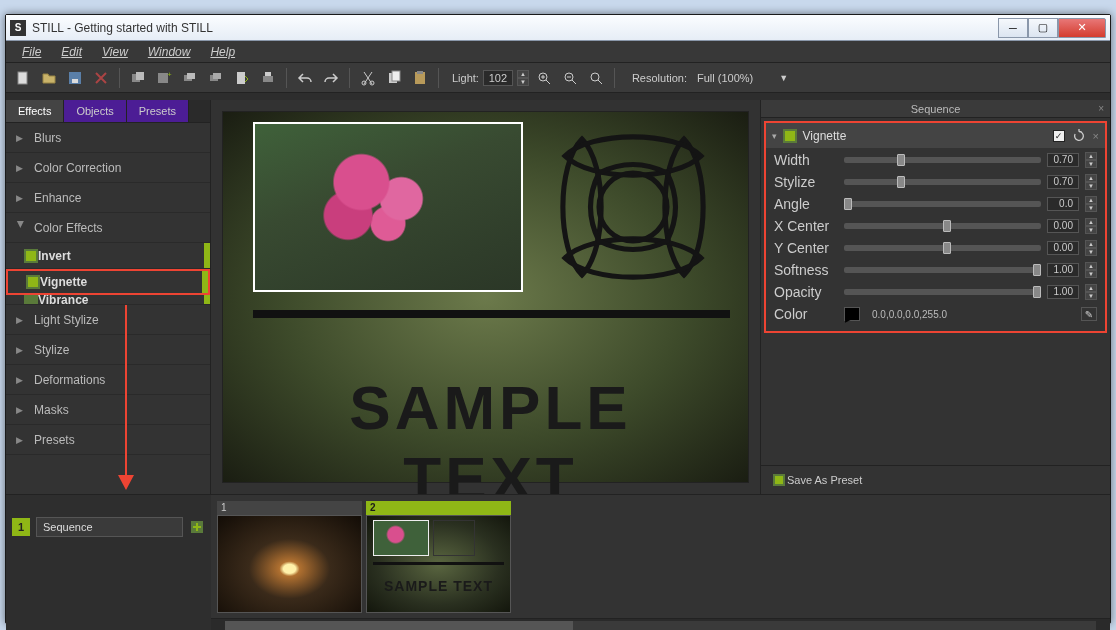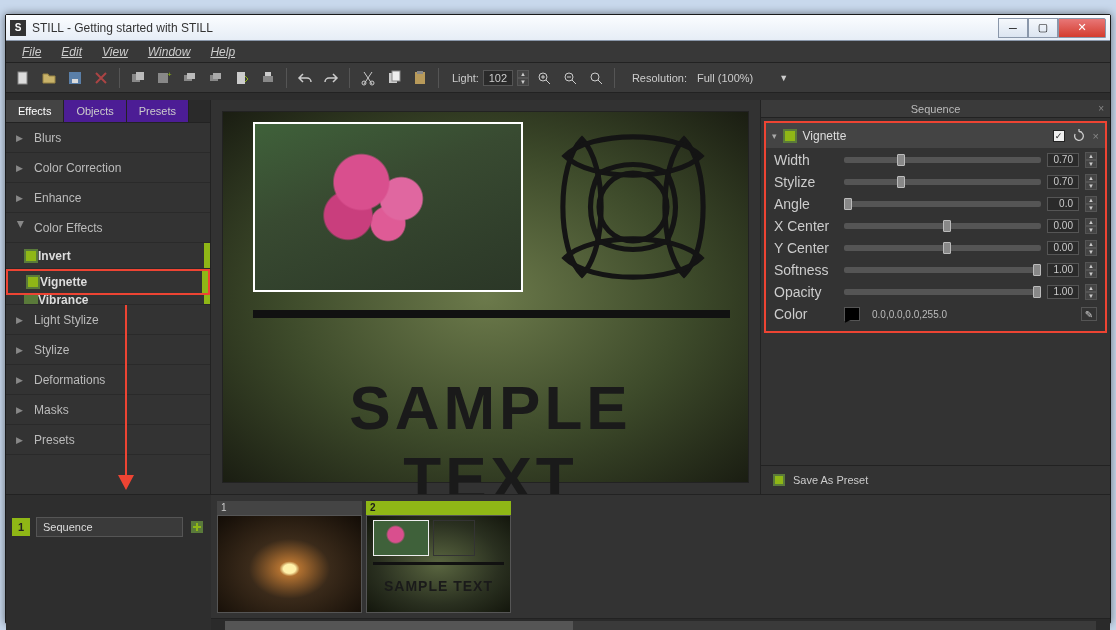--- a/index.html
+++ b/index.html
@@ -66,21 +66,21 @@
 .ctl-hdr .reload { width: 16px; height: 16px; display:flex; align-items:center; justify-content:center; }
 .ctl-hdr .x { color: #888; font-size: 11px; }
 .param-row { display: flex; align-items: center; height: 22px; padding: 0 8px; gap: 6px; }
 .param-lbl { width: 64px; color: #ccc; font-size: 14px; }
 .slider { flex: 1; height: 6px; background: #555; border-radius: 2px; position: relative; }
 .slider .thumb { position: absolute; top: -3px; width: 8px; height: 12px; background: #888; border: 1px solid #bbb; border-radius: 1px; }
 .param-val { width: 32px; height: 14px; background: #2a2a2a; border: 1px solid #555; color: #ccc; font-size: 10px; text-align: right; line-height: 12px; padding-right: 5px; }
 .color-row .swatch { width: 16px; height: 14px; background: #000; border: 1px solid #555; margin-right: 6px; }
 .color-row .cval { flex: 1; color: #bbb; font-size: 10px; }
 .color-row .picker { width: 16px; height: 14px; border: 1px solid #555; display:flex;align-items:center;justify-content:center; color:#ccc; font-size:10px; }
-.save-preset { display: flex; align-items: center; gap: 6px; color: #ccc; font-size: 11px; padding: 6px 10px; margin-top: auto; border-top: 1px solid #222; }
+.save-preset { display: flex; align-items: center; gap: 0; color: #ccc; font-size: 11px; padding: 6px 10px; margin-top: auto; border-top: 1px solid #222; }
 
 
 .timeline { height: 138px; background: #333; border-top: 1px solid #222; display: flex; }
 .seq-list { width: 205px; background: #2e2e2e; padding: 22px 6px 6px 6px; display: flex; align-items: flex-start; }
 .seq-row { display: flex; align-items: center; gap: 6px; width: 100%; }
 .seq-num { width: 18px; height: 18px; background: #8fb716; color: #222; font-size: 11px; text-align: center; line-height: 18px; font-weight: bold; }
 .seq-name { flex: 1; height: 20px; background: #3a3a3a; border: 1px solid #555; color: #ddd; font-size: 11px; line-height: 18px; padding: 0 6px; }
 .seq-add { width: 16px; height: 16px; }
 .thumb-row { flex: 1; display: flex; gap: 4px; padding: 6px; align-items: flex-start; }
 .tthumb { width: 145px; }

